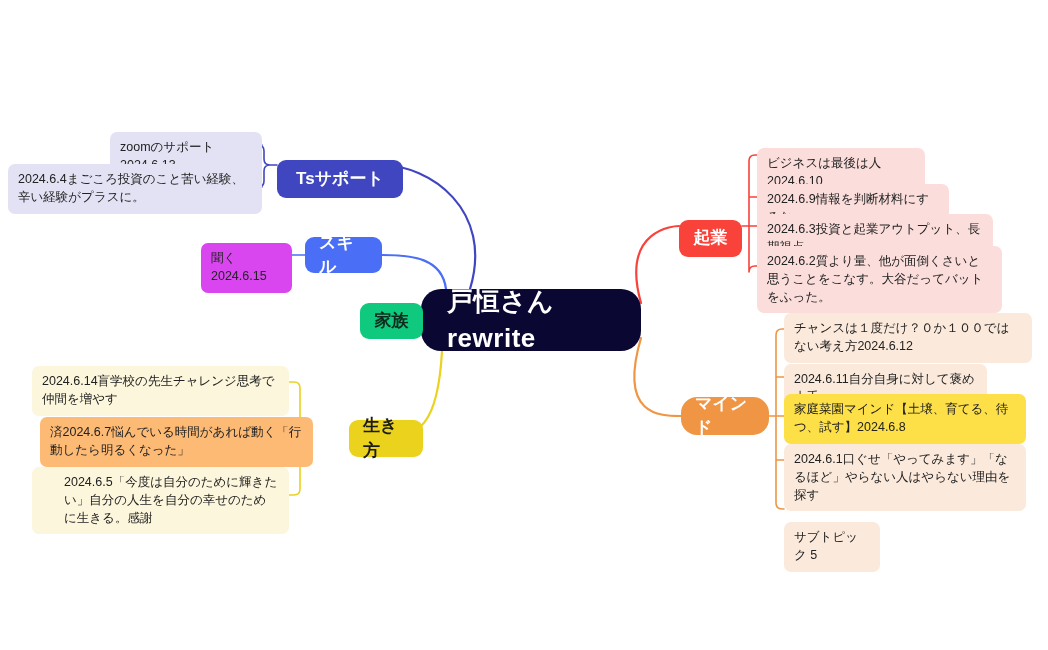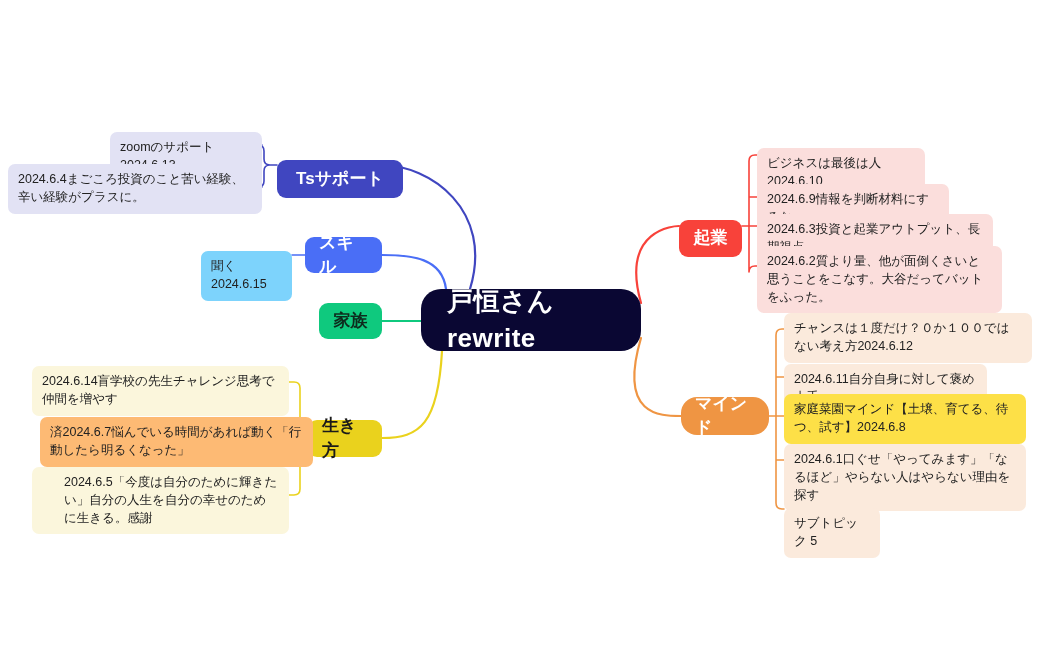--- a/index.html
+++ b/index.html
@@ -50,21 +50,21 @@
   }
   
   .branch {
     color: #ffffff;
     font-size: 17px;
     font-weight: 700;
     border-radius: 9px;
     padding: 0 14px;
     justify-content: center;
   }
-  .branch.dark-label { color: #1a1a1a; }
+  .branch.dark-label { color: #1a1a1a; margin-left: 41px; }
   
   .leaf {
     font-size: 12.5px;
     font-weight: 400;
     color: #222222;
     border-radius: 7px;
     padding: 7px 10px;
     align-items: center;
   }
 </style>
@@ -86,32 +86,32 @@
       <path d="M 742 226 L 749 226 M 749 161 L 749 272 M 749 161 Q 749 155 755 155 L 757 155 M 749 272 Q 749 266 755 266 L 757 266 M 749 226 L 757 226 M 749 197 L 757 197" fill="none" stroke="#f8423a" stroke-width="1.6" stroke-linecap="round" stroke-linejoin="round" class="leaf-trunk"></path>
       <path d="M 769 416 L 776 416 M 776 335 L 776 503 M 776 335 Q 776 329 782 329 L 784 329 M 776 503 Q 776 509 782 509 L 784 509 M 776 416 L 784 416 M 776 377 L 784 377 M 776 460 L 784 460" fill="none" stroke="#ef9543" stroke-width="1.6" stroke-linecap="round" stroke-linejoin="round" class="leaf-trunk"></path>
     </svg>
 
   <div id="nodes">
       <div class="node root" style="left: 421px; top: 289px; width: 220px; min-height: 62px; height: 62px; background: rgb(10, 7, 51); color: rgb(255, 255, 255);">戸恒さんrewrite</div>
       <div class="branch node" style="left: 277px; top: 160px; width: 126px; min-height: 38px; height: 38px; background: rgb(64, 70, 192); color: rgb(255, 255, 255);">Tsサポート</div>
       <div class="leaf node" style="left: 110px; top: 132px; width: 152px; min-height: 27px; background: rgb(226, 226, 244);">zoomのサポート2024.6.13</div>
       <div class="leaf node" style="left: 8px; top: 164px; width: 254px; min-height: 46px; background: rgb(226, 226, 244);">2024.6.4まごころ投資のこと苦い経験、辛い経験がプラスに。</div>
       <div class="branch node" style="left: 305px; top: 237px; width: 77px; min-height: 36px; height: 36px; background: rgb(74, 110, 246); color: rgb(255, 255, 255);">スキル</div>
-      <div class="leaf node" style="left: 201px; top: 251px; width: 91px; min-height: 25px; background: #7dd3fc;">聞く2024.6.15</div>
+      <div class="leaf node" style="left: 201px; top: 243px; width: 91px; min-height: 25px; background: #d946ef;">聞く2024.6.15</div>
       <div class="branch node dark-label" style="left: 319px; top: 303px; width: 63px; min-height: 36px; height: 36px; background: rgb(15, 201, 126); color: rgb(13, 43, 29);">家族</div>
       <div class="branch node dark-label" style="left: 308px; top: 420px; width: 74px; min-height: 37px; height: 37px; background: rgb(234, 210, 29); color: rgb(26, 26, 26);">生き方</div>
       <div class="leaf node" style="left: 32px; top: 366px; width: 257px; min-height: 44px; background: rgb(251, 246, 220);">2024.6.14盲学校の先生チャレンジ思考で仲間を増やす</div>
       <div class="leaf node" style="left: 40px; top: 417px; width: 273px; min-height: 44px; background: #fdba74;">済2024.6.7悩んでいる時間があれば動く「行動したら明るくなった」</div>
       <div class="leaf node" style="left: 32px; top: 467px; width: 257px; min-height: 44px; background: rgb(251, 246, 220); padding-left: 32px;">2024.6.5「今度は自分のために輝きたい」自分の人生を自分の幸せのために生きる。感謝</div>
       <div class="branch node" style="left: 679px; top: 220px; width: 63px; min-height: 37px; height: 37px; background: rgb(248, 66, 58); color: rgb(255, 255, 255);">起業</div>
       <div class="leaf node" style="left: 757px; top: 148px; width: 168px; min-height: 26px; background: rgb(251, 222, 220);">ビジネスは最後は人2024.6.10</div>
       <div class="leaf node" style="left: 757px; top: 184px; width: 192px; min-height: 26px; background: rgb(251, 222, 220);">2024.6.9情報を判断材料にするな</div>
       <div class="leaf node" style="left: 757px; top: 214px; width: 236px; min-height: 26px; background: rgb(251, 222, 220);">2024.6.3投資と起業アウトプット、長期視点</div>
       <div class="leaf node" style="left: 757px; top: 246px; width: 245px; min-height: 44px; background: rgb(251, 222, 220);">2024.6.2質より量、他が面倒くさいと思うことをこなす。大谷だってバットをふった。</div>
       <div class="branch node" style="left: 681px; top: 397px; width: 88px; min-height: 38px; height: 38px; background: rgb(239, 149, 67); color: rgb(255, 255, 255); border-radius: 16px;">マインド</div>
       <div class="leaf node" style="left: 784px; top: 313px; width: 248px; min-height: 44px; background: rgb(251, 234, 220);">チャンスは１度だけ？０か１００ではない考え方2024.6.12</div>
       <div class="leaf node" style="left: 784px; top: 364px; width: 203px; min-height: 26px; background: rgb(251, 234, 220);">2024.6.11自分自身に対して褒め上手</div>
       <div class="leaf node" style="left: 784px; top: 394px; width: 242px; min-height: 44px; background: #fde047;">家庭菜園マインド【土壌、育てる、待つ、試す】2024.6.8</div>
       <div class="leaf node" style="left: 784px; top: 444px; width: 242px; min-height: 44px; background: rgb(251, 234, 220);">2024.6.1口ぐせ「やってみます」「なるほど」やらない人はやらない理由を探す</div>
-      <div class="leaf node" style="left: 784px; top: 508px; width: 96px; min-height: 26px; background: rgb(251, 234, 220);">サブトピック 5</div>
+      <div class="leaf node" style="left: 784px; top: 522px; width: 96px; min-height: 26px; background: rgb(251, 234, 220);">サブトピック 5</div>
     </div>
 
 </div>
 
 </body></html>

